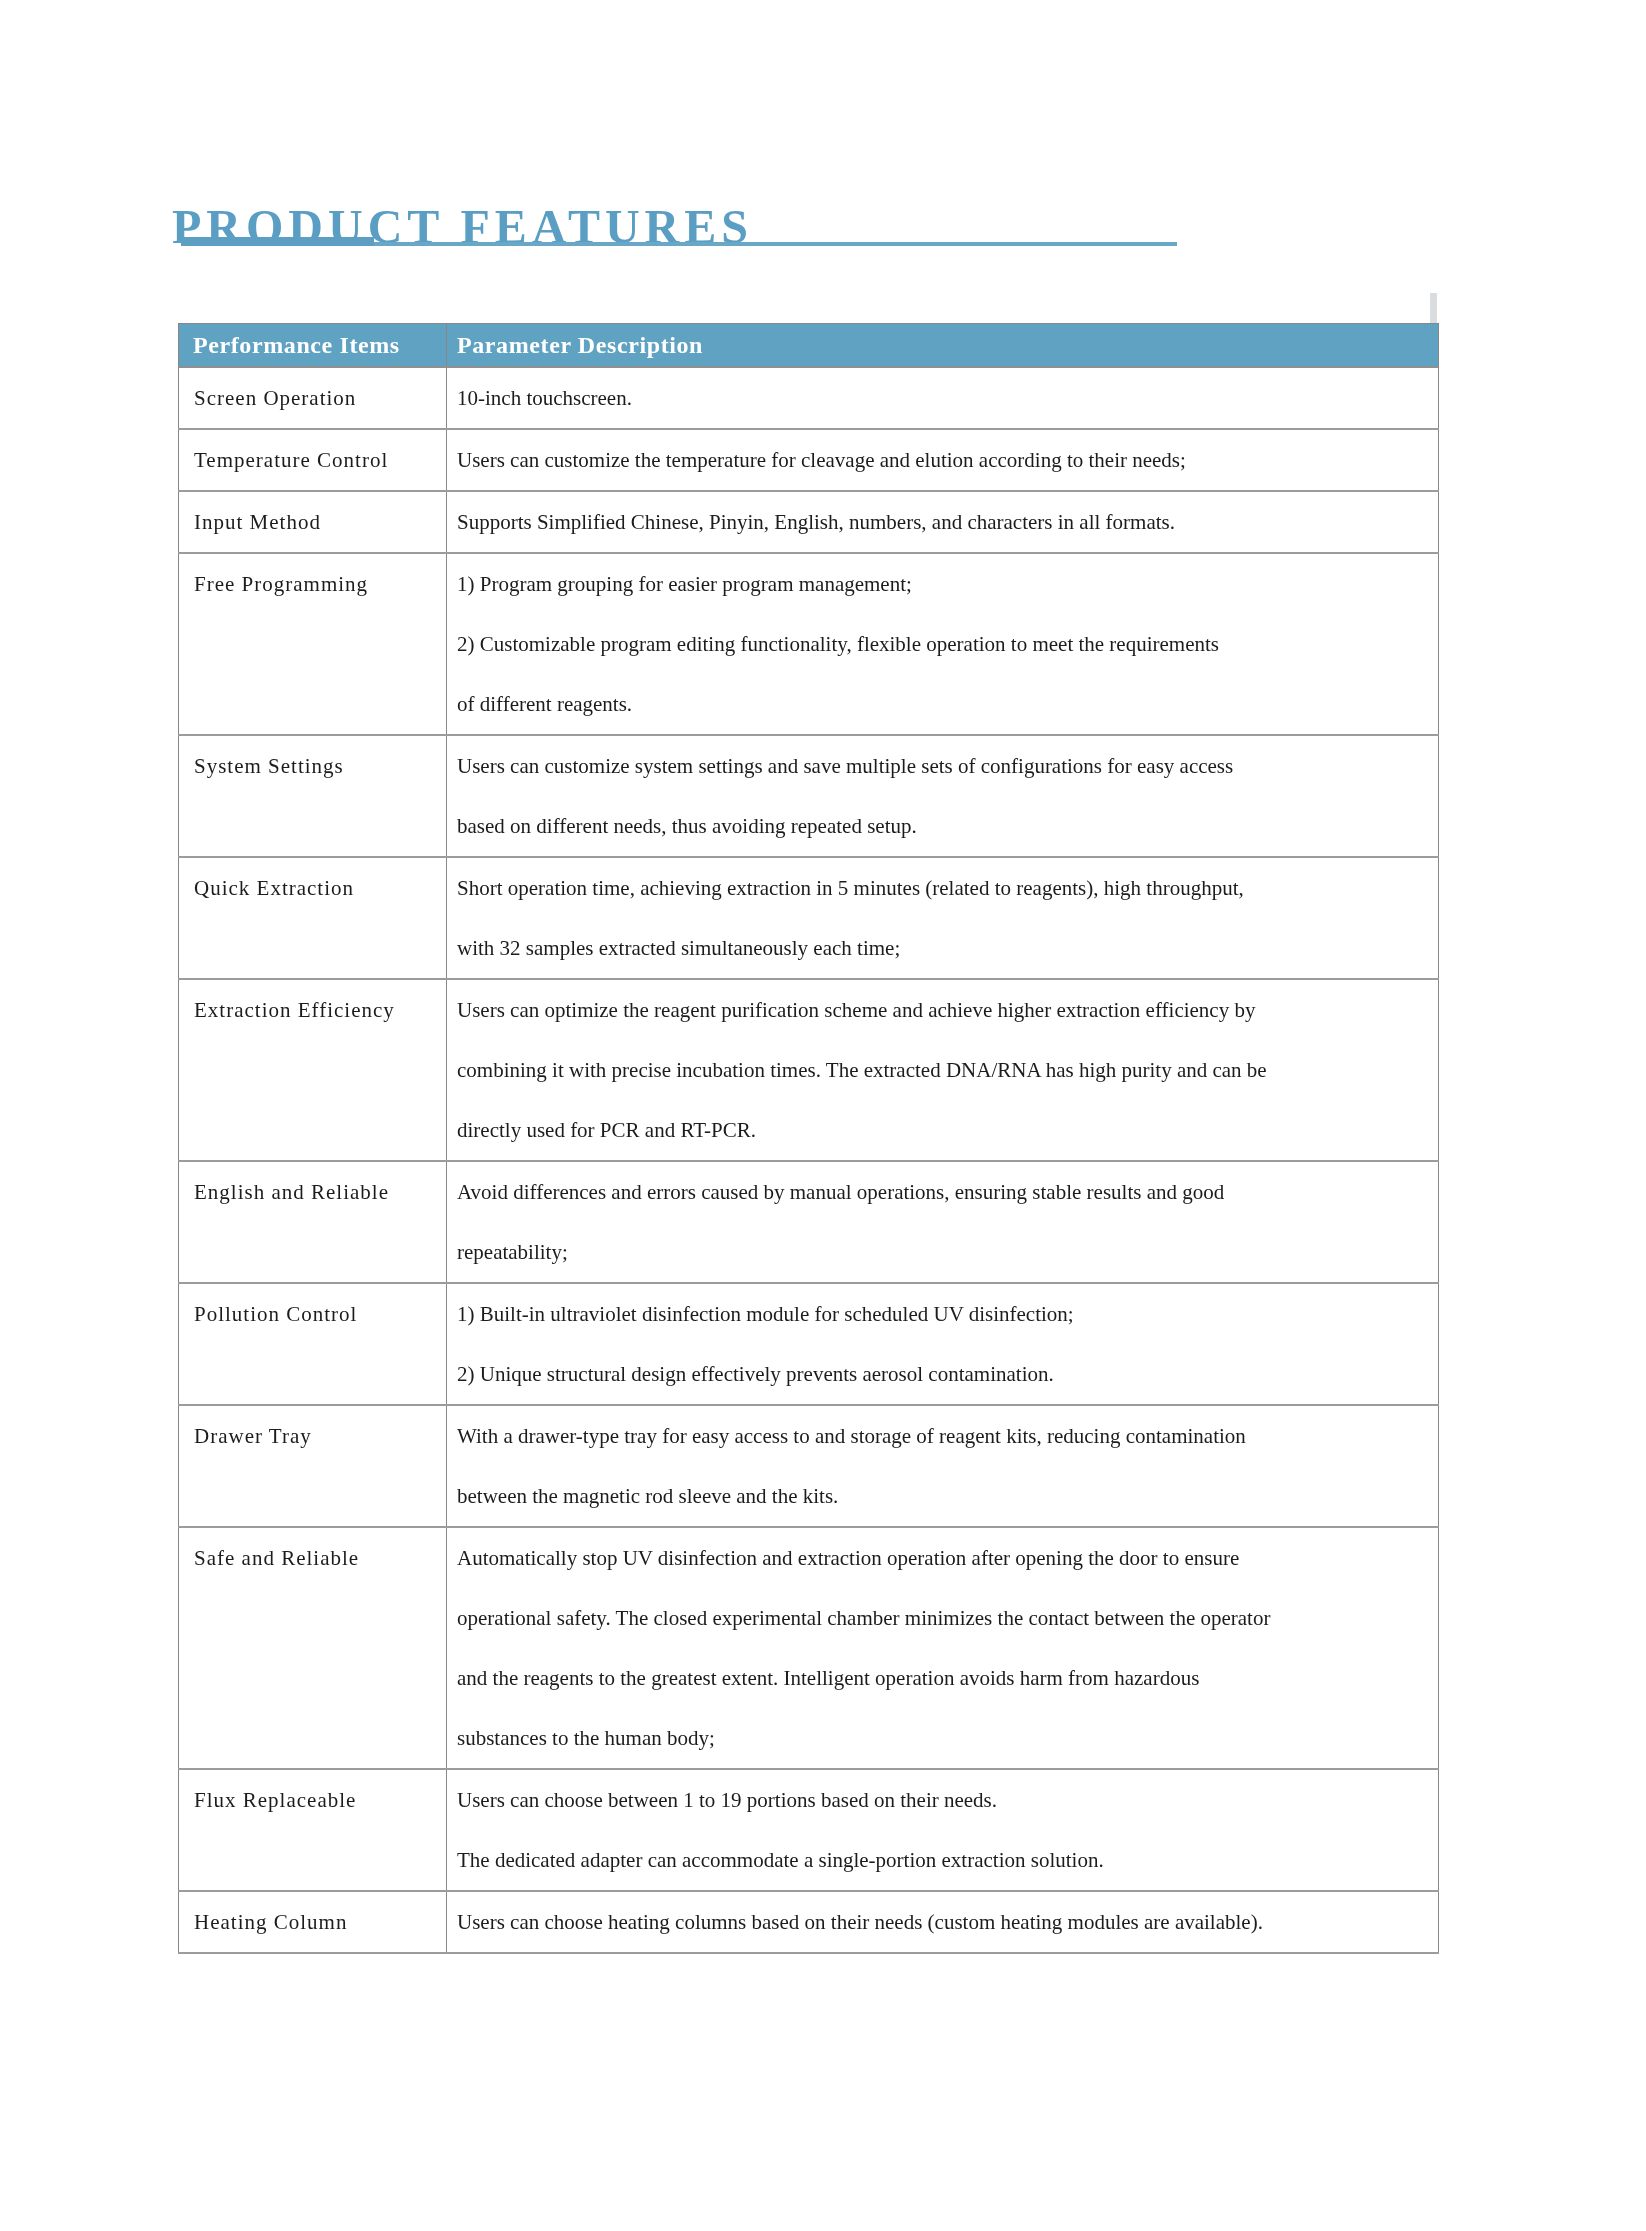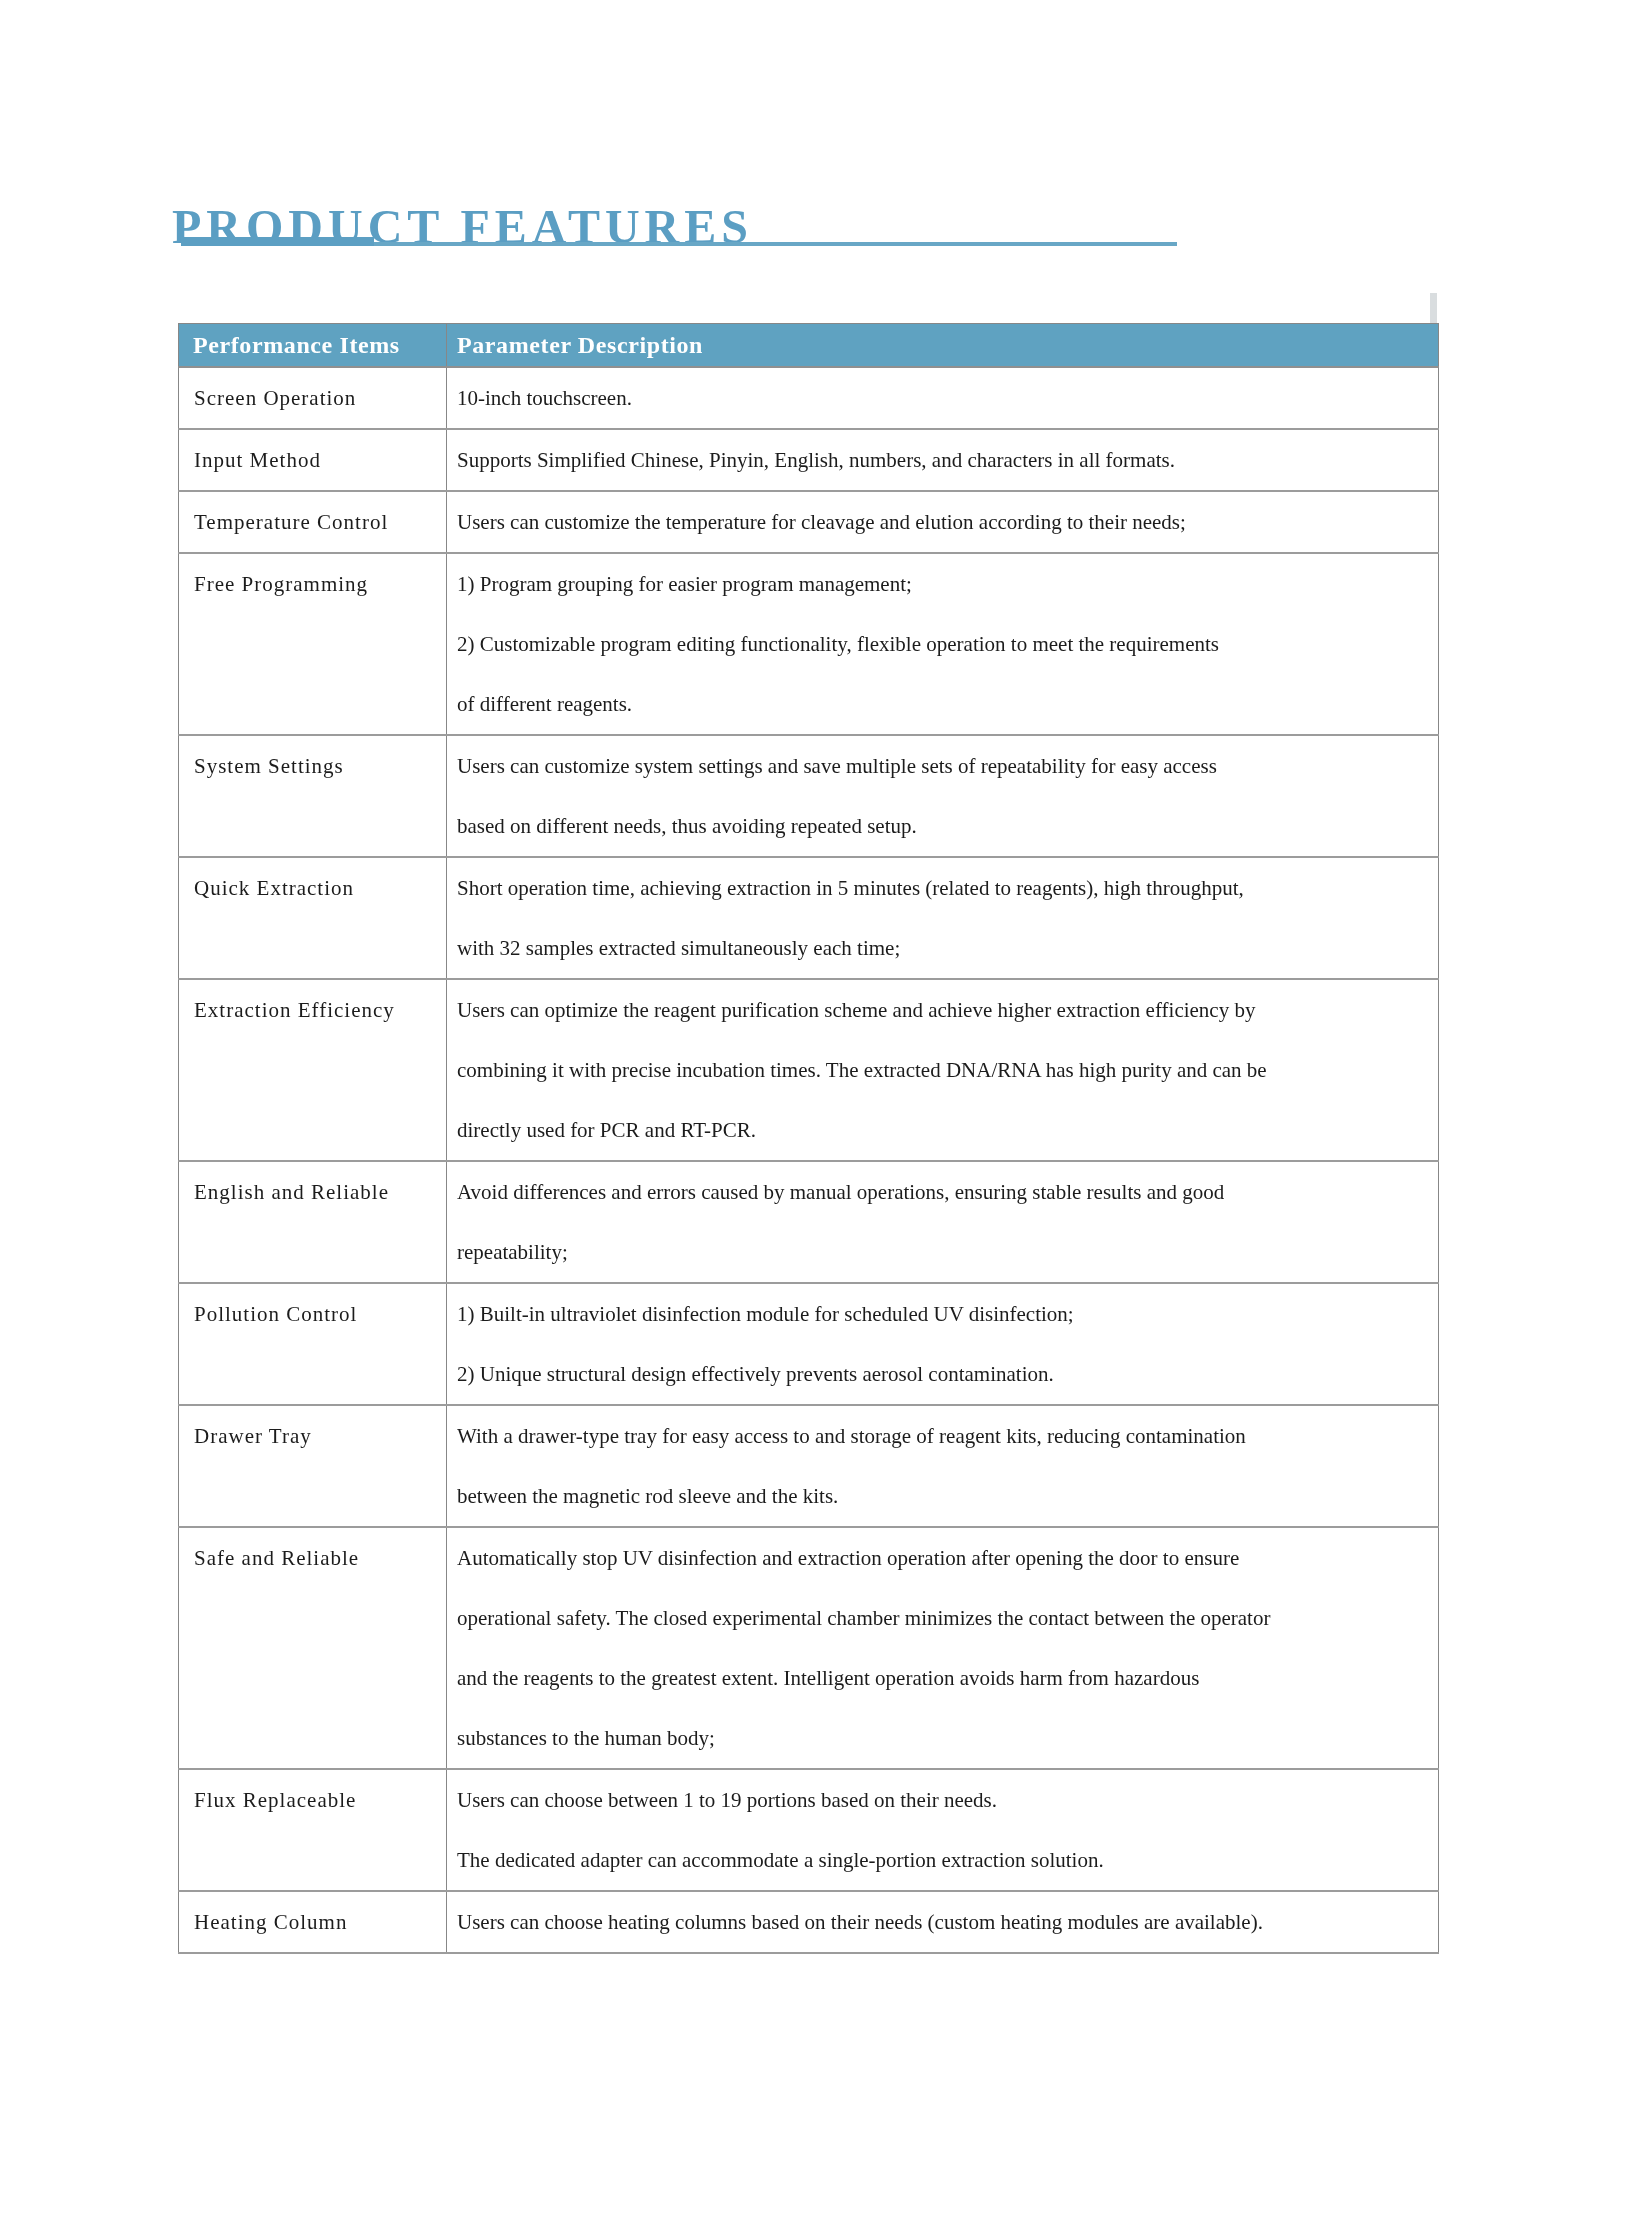--- a/index.html
+++ b/index.html
@@ -122,36 +122,36 @@
       <th class="c1">Performance Items</th>
       <th class="c2">Parameter Description</th>
     </tr>
   </thead>
   <tbody>
       <tr>
         <td class="c1">Screen Operation</td>
         <td class="c2">10-inch touchscreen.</td>
       </tr>
       <tr>
+        <td class="c1">Temperature Control</td>
+        <td class="c2">Users can customize the temperature for cleavage and elution according to their needs;</td>
+      </tr>
+      <tr>
         <td class="c1">Input Method</td>
         <td class="c2">Supports Simplified Chinese, Pinyin, English, numbers, and characters in all formats.</td>
-      </tr>
-      <tr>
-        <td class="c1">Temperature Control</td>
-        <td class="c2">Users can customize the temperature for cleavage and elution according to their needs;</td>
       </tr>
       <tr>
         <td class="c1">Free Programming</td>
         <td class="c2">1) Program grouping for easier program management;
 2) Customizable program editing functionality, flexible operation to meet the requirements
 of different reagents.</td>
       </tr>
       <tr>
         <td class="c1">System Settings</td>
-        <td class="c2">Users can customize system settings and save multiple sets of repeatability for easy access
+        <td class="c2">Users can customize system settings and save multiple sets of configurations for easy access
 based on different needs, thus avoiding repeated setup.</td>
       </tr>
       <tr>
         <td class="c1">Quick Extraction</td>
         <td class="c2">Short operation time, achieving extraction in 5 minutes (related to reagents), high throughput,
 with 32 samples extracted simultaneously each time;</td>
       </tr>
       <tr>
         <td class="c1">Extraction Efficiency</td>
         <td class="c2">Users can optimize the reagent purification scheme and achieve higher extraction efficiency by

